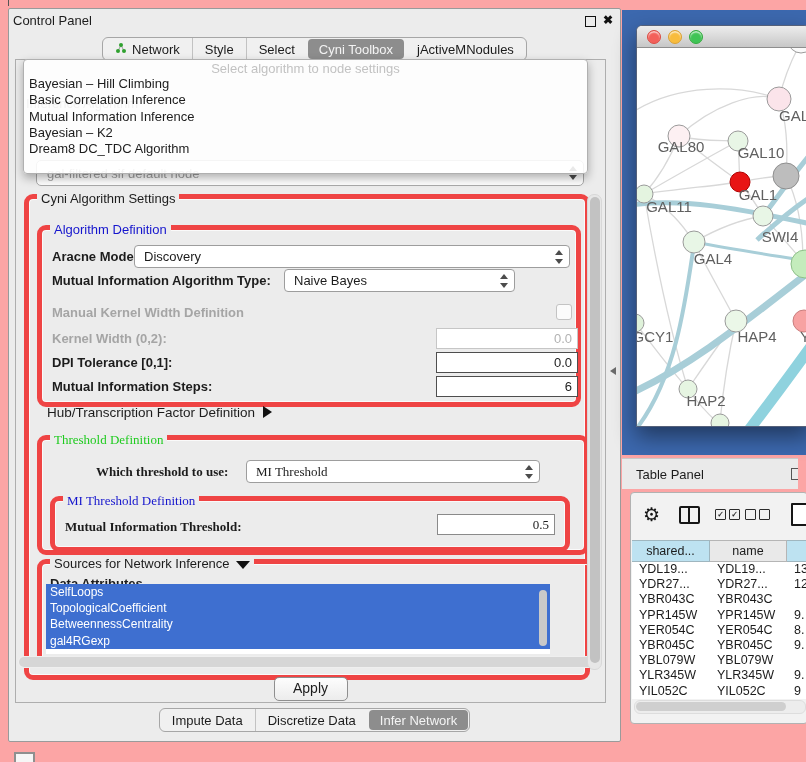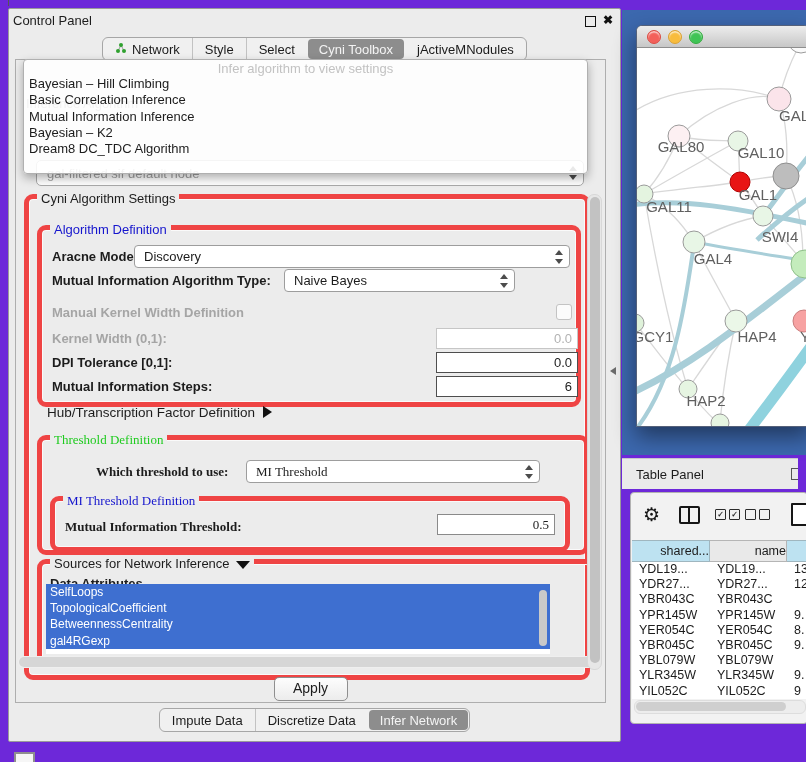--- a/index.html
+++ b/index.html
@@ -1,16 +1,16 @@
 <!DOCTYPE html>
 <html><head>
 <meta charset="utf-8">
 <style>
   html,body{margin:0;padding:0;}
-  #root{position:relative;width:806px;height:762px;background:#6d28d9;overflow:hidden;
+  #root{position:relative;width:806px;height:762px;background:#fca5a5;overflow:hidden;
         font-family:"Liberation Sans",sans-serif;color:#1c1c1c;}
   .abs{position:absolute;}
   
   #cpanel{left:8px;top:8px;width:611px;height:732px;background:#ececec;
           border:1px solid #9a9a9a;border-radius:2px;}
   #cp-titlebar{left:0;top:0;width:100%;height:24px;}
   #cp-title{left:4px;top:4px;font-size:13px;}
   #float-icon{right:24px;top:7px;width:9px;height:9px;border:1.5px solid #111;}
   #close-icon{right:7px;top:4px;font-size:12px;font-weight:bold;color:#111;}
   
@@ -89,21 +89,21 @@
   #gear-icon{left:12px;top:10px;font-size:19px;color:#161616;}
   #cols-icon{left:48px;top:13px;width:17px;height:14px;border:2px solid #161616;border-radius:2px;}
   #cols-icon:after{content:"";position:absolute;left:7px;top:0;width:2px;height:14px;background:#161616;}
   .cb-pair{display:flex;gap:3px;}
   .mini-box{width:9px;height:9px;border:1.5px solid #2b2b2b;border-radius:1px;font-size:8px;line-height:9px;
             text-align:center;color:#2b2b2b;font-weight:bold;}
   #checked-pair{left:84px;top:16px;} #unchecked-pair{left:114px;top:16px;}
   #doc-icon{left:160px;top:10px;width:15px;height:19px;border:2px solid #161616;border-radius:1px;background:#fff;}
   #table{left:1px;top:47px;width:220px;}
   .th{position:absolute;top:0;height:22px;box-sizing:border-box;border:1px solid #9fb6bf;border-left:none;
-      font-size:12.5px;text-align:right;line-height:20px;background:#bde2f1;}
+      font-size:12.5px;text-align:center;line-height:20px;background:#bde2f1;}
   .th.gray{background:#e9e9e9;border-color:#b5b5b5;}
   .tr{position:absolute;left:0;width:220px;height:15.2px;font-size:12.5px;line-height:15px;white-space:nowrap;background:#fff;}
   .td{position:absolute;top:0;padding-left:7px;box-sizing:border-box;overflow:hidden;}
   #tb-hsb{left:3px;top:207px;width:170px;height:12px;background:#ededed;border-radius:6px;border:1px solid #ddd;}
   #tb-hsb .sb-thumb{position:absolute;left:1px;top:1px;width:150px;height:9px;background:#cfcfcf;}
   #corner-btn{left:14px;top:752px;width:17px;height:14px;border:2px solid #8f8f8f;background:#f6f6f6;}
   #top-tick{left:8px;top:0;width:1px;height:6px;background:#555;}
 </style>
 </head>
 <body>
@@ -146,21 +146,21 @@
     </div>
 
     <div class="abs" id="content">
       <div class="abs ghost" id="ghost-label">Inference Algorithm</div>
       <div class="abs" id="ghost-combo">
         <span>gal-filtered sif default node</span>
         <span class="stepper"></span>
       </div>
 
       <div class="abs" id="popup">
-        <div id="popup-prompt">Infer algorithm to view settings</div>
+        <div id="popup-prompt">Select algorithm to node settings</div>
         <div>
             <div class="popup-item">Bayesian – Hill Climbing</div>
             <div class="popup-item">Basic Correlation Inference</div>
             <div class="popup-item">Mutual Information Inference</div>
             <div class="popup-item">Bayesian – K2</div>
             <div class="popup-item">Dream8 DC_TDC Algorithm</div>
           </div>
       </div>
 
       <div class="group" style="left:8px;top:134px;width:556px;height:476px;">
@@ -173,21 +173,21 @@
             <span>Discovery</span>
             <span class="stepper"></span>
           </div>
           <div class="abs flabel" style="left:10px;top:43px;">Mutual Information Algorithm Type:</div>
           <div class="combo" style="left:242px;top:39px;width:231px;">
             <span>Naive Bayes</span>
             <span class="stepper"></span>
           </div>
           <div class="abs flabel dis" style="left:10px;top:75px;">Manual Kernel Width Definition</div>
           <div class="checkbox" style="left:514px;top:74px;"></div>
-          <div class="abs flabel dis" style="left:10px;top:101px;">Kernel Width (0,1):</div>
+          <div class="abs flabel dis" style="left:10px;top:101px;">Kernel Width (0,2):</div>
           <div class="field dis" style="left:394px;top:98px;width:142px;">0.0</div>
           <div class="abs flabel" style="left:10px;top:125px;">DPI Tolerance [0,1]:</div>
           <div class="field" style="left:394px;top:122px;width:142px;">0.0</div>
           <div class="abs flabel" style="left:10px;top:149px;">Mutual Information Steps:</div>
           <div class="field" style="left:394px;top:146px;width:142px;">6</div>
         </div>
 
         <div class="abs" style="left:18px;top:206px;font-size:13.5px;">
           <span>Hub/Transcription Factor Definition</span><span class="expander-tri"></span>
         </div>

